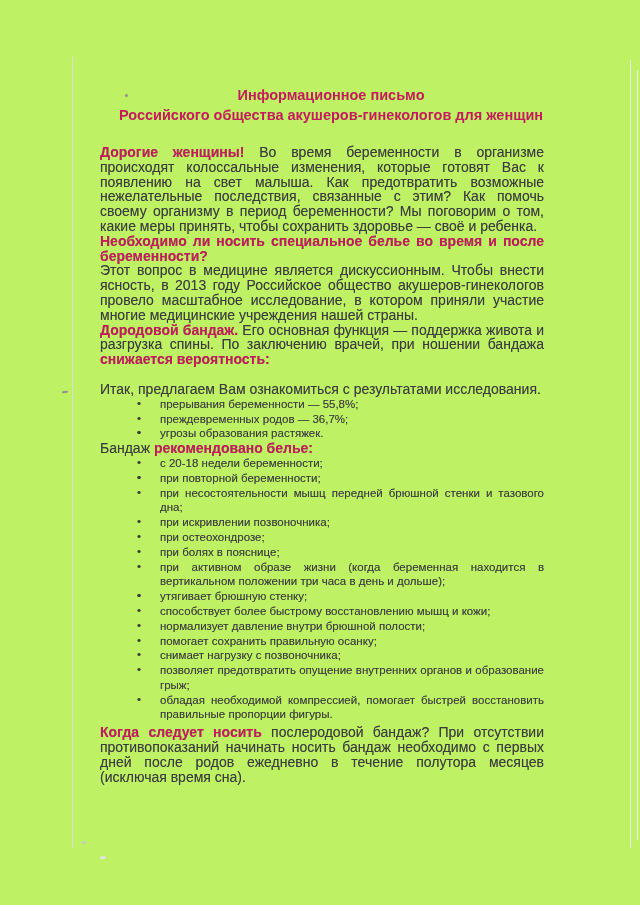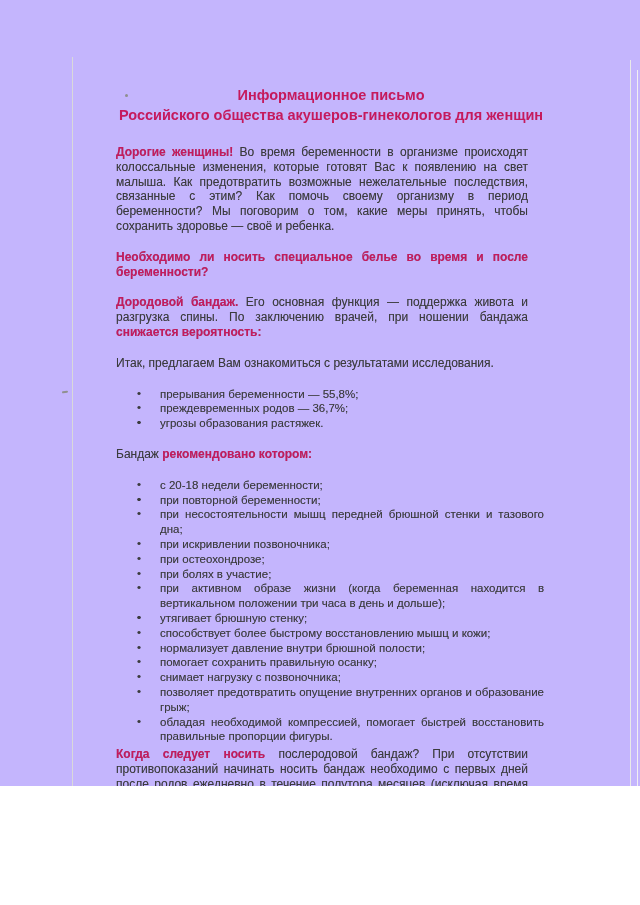--- a/index.html
+++ b/index.html
@@ -4,22 +4,22 @@
 <style>
   * { box-sizing: border-box; }
   html, body { margin: 0; padding: 0; }
   body {
     width: 640px; height: 905px;
     background: #ffffff;
     font-family: "Liberation Sans", "DejaVu Sans", sans-serif;
   }
   .page {
     position: relative;
-    width: 640px; height: 786px;
-    background: #c4b5fd;
+    width: 640px; height: 905px;
+    background: #bef264;
     overflow: hidden;
     color: #3b3b3d;
   }
   
   .edge-left  { position: absolute; left: 72px;  top: 57px; width: 1px; height: 791px; background: #d9d9d9; }
   .edge-right { position: absolute; left: 630px; top: 60px; width: 1px; height: 788px; background: #e9e9e9; }
   .edge-right2{ position: absolute; left: 637px; top: 70px; width: 1px; height: 770px; background: #f1eef2; }
   .speck-1 { position: absolute; left: 125px; top: 94px;  width: 3px; height: 3px; background: #8f8f8f; border-radius: 50%; }
   .speck-2 { position: absolute; left: 62px;  top: 391px; width: 6px; height: 2px; background: #909090; border-radius: 1px; transform: rotate(-8deg); }
   .speck-3 { position: absolute; left: 82px;  top: 841px; width: 4px; height: 3px; background: #c9c9c9; border-radius: 50%; }
@@ -30,22 +30,22 @@
   .doc-title {
     margin: 0 0 20px 0;
     padding-left: 18px;
     text-align: center;
     color: #c51a5d;
     font-size: 14.5px;
     font-weight: 700;
     line-height: 19.5px;
   }
   .para {
-    margin: 16px;
-    font-size: 12px;
+    margin: 0;
+    font-size: 14px;
     line-height: 14.8px;
     text-align: justify;
     text-shadow: 0 0 0.3px rgba(59,59,61,0.45);
   }
   .accent { color: #c51a5d; font-weight: 700; }
   .mt  { margin-top: 15px; }
   .mt-sm { margin-top: 3px; }
 
   .blist { margin: 0; padding: 0; list-style: none; }
   .blist li {
@@ -74,42 +74,43 @@
 
     <h1 class="doc-title">
       <span style="display:block">Информационное письмо</span>
       <span style="display:block">Российского общества акушеров-гинекологов для женщин</span>
     </h1>
 
     <p class="para"><span class="accent">Дорогие женщины!</span><span> Во время беременности в организме происходят колоссальные изменения, которые готовят Вас к появлению на свет малыша. Как предотвратить возможные нежелательные последствия, связанные с этим?  Как помочь своему организму в период беременности? Мы поговорим о том, какие меры принять, чтобы сохранить здоровье — своё и ребенка.</span></p>
 
     <p class="para accent">Необходимо ли носить специальное белье во время и после беременности?</p>
 
+    <p class="para">Этот вопрос в медицине является дискуссионным. Чтобы внести ясность, в 2013 году Российское общество акушеров-гинекологов провело масштабное исследование, в котором приняли участие многие медицинские учреждения нашей страны.</p>
 
     <p class="para"><span class="accent">Дородовой бандаж.</span><span> Его основная функция — поддержка живота и разгрузка спины. По заключению врачей, при ношении бандажа </span><span class="accent">снижается вероятность:</span></p>
 
     <p class="para mt">Итак, предлагаем Вам ознакомиться с результатами исследования.</p>
 
     <ul class="blist">
       <li><span class="bullet">•</span><span>прерывания беременности — 55,8%;</span></li>
       <li><span class="bullet">•</span><span>преждевременных родов — 36,7%;</span></li>
       <li><span class="bullet">•</span></li>
       <li><span class="bullet">•</span><span>угрозы образования растяжек.</span></li>
     </ul>
 
-    <p class="para"><span>Бандаж </span><span class="accent">рекомендовано котором:</span></p>
+    <p class="para"><span>Бандаж </span><span class="accent">рекомендовано белье:</span></p>
 
     <ul class="blist">
       <li><span class="bullet">•</span><span>с 20-18 недели беременности;</span></li>
       <li><span class="bullet">•</span></li>
       <li><span class="bullet">•</span><span>при повторной беременности;</span></li>
       <li><span class="bullet">•</span><span>при несостоятельности мышц передней брюшной стенки и тазового дна;</span></li>
       <li><span class="bullet">•</span><span>при искривлении позвоночника;</span></li>
       <li><span class="bullet">•</span><span>при остеохондрозе;</span></li>
-      <li><span class="bullet">•</span><span>при болях в участие;</span></li>
+      <li><span class="bullet">•</span><span>при болях в пояснице;</span></li>
       <li><span class="bullet">•</span><span>при активном образе жизни (когда беременная находится в вертикальном положении три часа в день и дольше);</span></li>
       <li><span class="bullet">•</span></li>
     </ul>
 
 
     <ul class="blist">
       <li><span class="bullet">•</span><span>утягивает брюшную стенку;</span></li>
       <li><span class="bullet">•</span><span>способствует более быстрому восстановлению мышц и кожи;</span></li>
       <li><span class="bullet">•</span><span>нормализует давление внутри брюшной полости;</span></li>
       <li><span class="bullet">•</span><span>помогает сохранить правильную осанку;</span></li>

